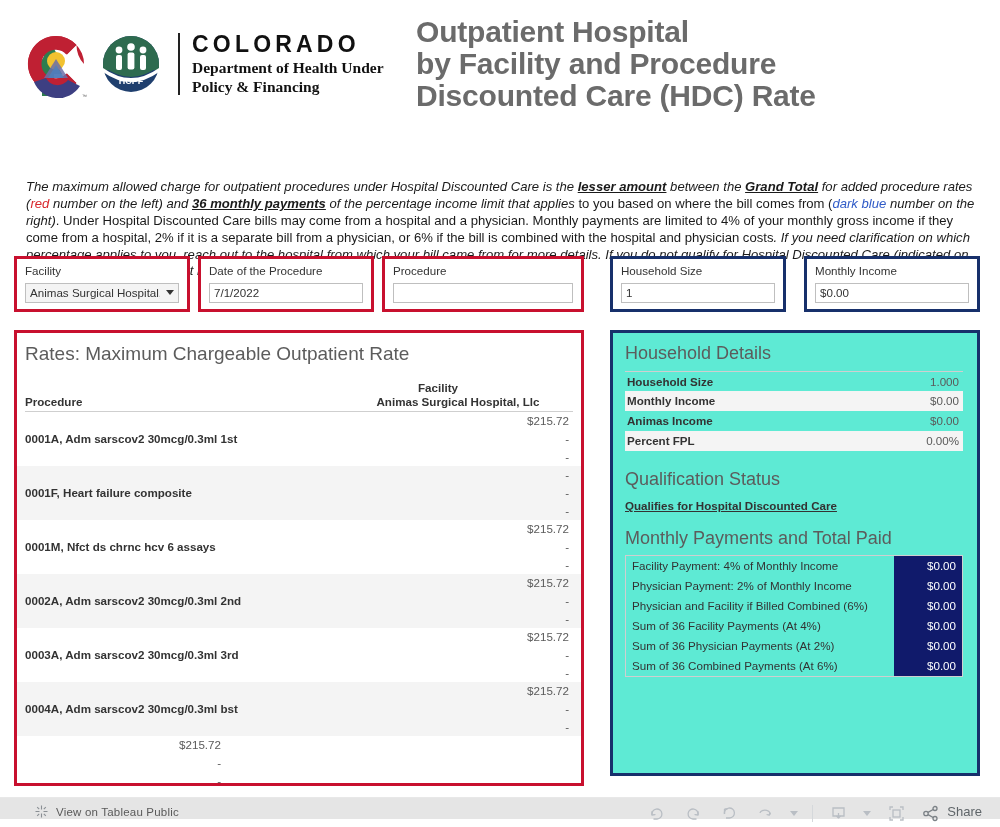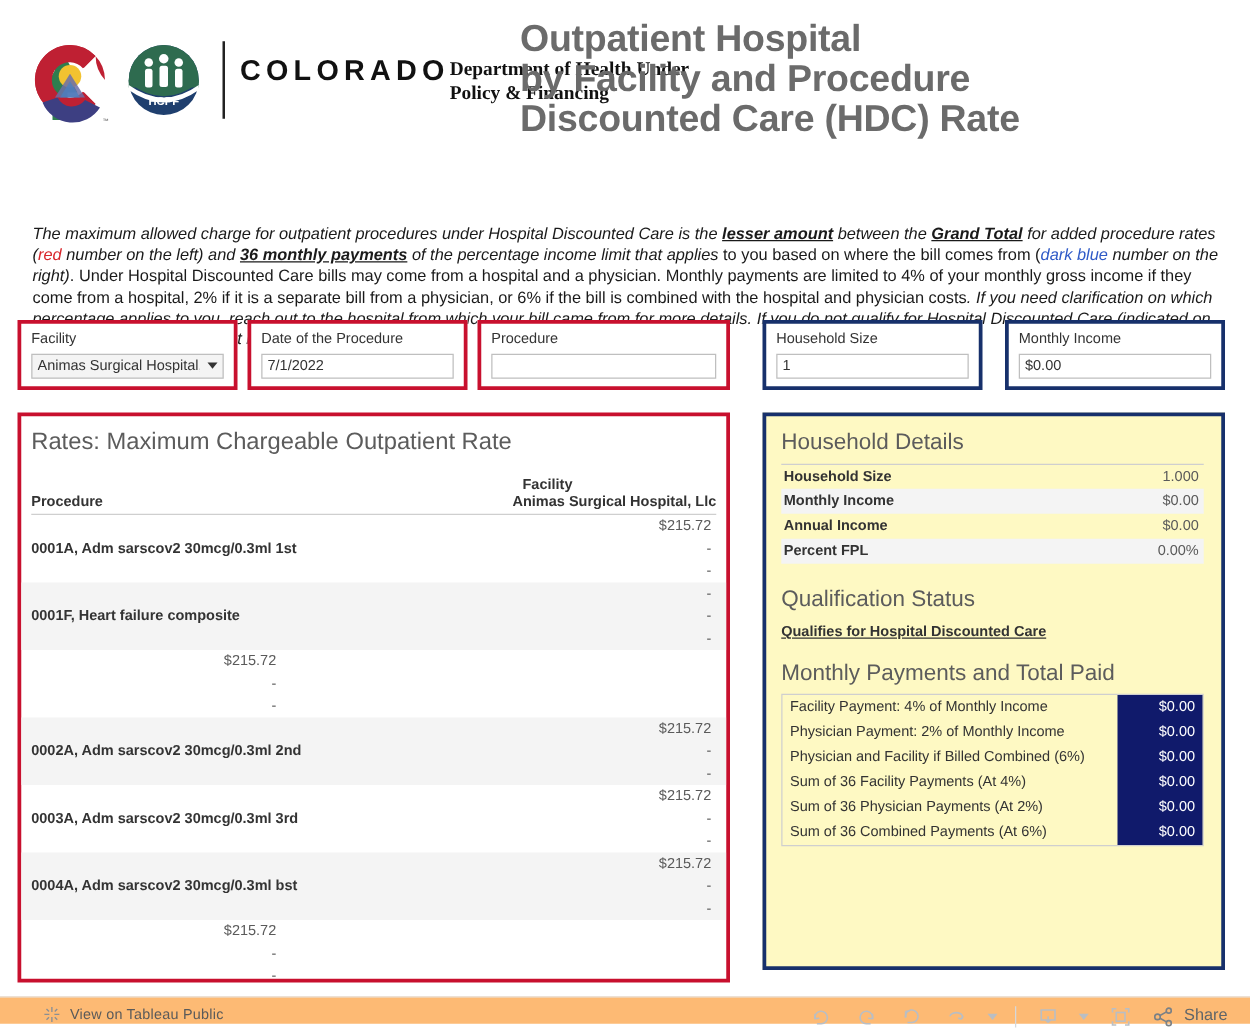--- a/index.html
+++ b/index.html
@@ -12,21 +12,21 @@
     overflow: hidden;
     position: relative;
   }
 
   
   #header { position: absolute; left: 0; top: 0; width: 1000px; height: 128px; }
 
   #logo-block { position: absolute; left: 24px; top: 20px; width: 390px; height: 88px; display: flex; align-items: center; }
   #logo-marks { width: 150px; height: 76px; position: relative; flex: 0 0 150px; }
   #logo-divider { width: 2px; height: 62px; background: #222; margin: 0 12px 0 4px; flex: 0 0 2px; }
-  #logo-words { display: flex; flex-direction: row; justify-content: center; }
+  #logo-words { display: flex; flex-direction: column; justify-content: center; }
   #logo-colorado {
     font-family: "Liberation Sans", sans-serif;
     font-weight: bold; font-size: 23px; letter-spacing: 4.2px; color: #111;
     line-height: 1.05;
   }
   #logo-dept {
     font-family: "Liberation Serif", serif;
     font-weight: bold; font-size: 15.5px; color: #111; line-height: 1.2; margin-top: 3px;
     white-space: nowrap;
   }
@@ -87,35 +87,35 @@
   #rates-table { margin-top: 16px; }
   .rt-head-facility {
     font-size: 11.6px; font-weight: bold; color: #333; text-align: center;
     width: 230px; margin-left: 306px;
   }
   .rt-head-row {
     display: flex; align-items: flex-end; padding: 0 0 3px 0;
     border-bottom: 1px solid #cfcfcf; margin: 1px 8px 0 8px;
   }
   .rt-head-proc { font-size: 11.6px; font-weight: bold; color: #333; flex: 1; }
-  .rt-head-col { font-size: 11.6px; font-weight: bold; color: #333; width: 230px; text-align: right; }
+  .rt-head-col { font-size: 11.6px; font-weight: bold; color: #333; width: 230px; text-align: center; }
 
   .rt-row { display: flex; padding: 0; }
   .rt-row.alt { background: #f4f4f4; }
   .rt-label {
     flex: 1; font-size: 11.6px; font-weight: bold; color: #333;
     display: flex; align-items: center; padding-left: 8px;
   }
   .rt-values { width: 216px; padding-right: 12px; }
   .rt-val { font-size: 11.6px; color: #5a5a5a; text-align: right; height: 18px; line-height: 18px; }
 
   
   #right-panel {
     position: absolute; left: 610px; top: 330px; width: 370px; height: 446px;
-    border: 3px solid #17306b; background: #fef9c3; overflow: hidden;
+    border: 3px solid #17306b; background: #5eead4; overflow: hidden;
   }
   .sec-title { font-size: 18px; color: #5c5c5c; padding: 10px 0 0 12px; line-height: 1.15; font-weight: normal; }
 
   #hh-table { margin: 7px 14px 0 12px; }
   .hh-row { display: flex; justify-content: space-between; height: 20px; align-items: center; padding: 0 4px 0 2px; }
   .hh-row.alt { background: #f4f4f4; }
   .hh-row.line { border-top: 1px solid #cfcfcf; }
   .hh-k { font-size: 11.6px; font-weight: bold; color: #333; }
   .hh-v { font-size: 11.6px; color: #5a5a5a; text-align: right; }
 
@@ -126,21 +126,21 @@
 
   #pay-table { margin: 6px 14px 0 12px; border: 1px solid #cfcfcf; display: flex; }
   #pay-left { flex: 1; }
   #pay-right { width: 68px; background: #101a6b; }
   .pay-k { font-size: 11.6px; color: #333; height: 20px; line-height: 20px; padding-left: 6px; white-space: nowrap; }
   .pay-v { font-size: 11.6px; color: #ffffff; height: 20px; line-height: 20px; text-align: right; padding-right: 6px; }
 
   
   #bottombar {
     position: absolute; left: 0; top: 797px; width: 1000px; height: 22px;
-    background: #fdba74; border-top: 1px solid #e8e8e8;
+    background: #e5e5e5; border-top: 1px solid #e8e8e8;
   }
   #tableau-link { position: absolute; left: 34px; top: 6px; display: flex; align-items: center; gap: 7px; }
   #tableau-link .lbl { font-size: 11.5px; color: #5a5a5a; letter-spacing: .2px; }
   #toolbar-right { position: absolute; right: 18px; top: 0; height: 30px; display: flex; align-items: center; gap: 14px; }
   .tb-ico { width: 22px; height: 22px; display: flex; align-items: center; justify-content: center; color: #b9bec4; }
   .tb-caret { width: 0; height: 0; border-left: 4px solid transparent; border-right: 4px solid transparent; border-top: 5px solid #b9bec4; }
   .tb-sep { width: 1px; height: 17px; background: #d5d8db; }
   #share-btn { display: flex; align-items: flex-start; gap: 7px; }
   #share-btn .lbl { font-size: 13px; color: #5f6569; }
 </style>
@@ -255,20 +255,21 @@
         </div>
         <div class="rt-row alt">
           <div class="rt-label">0001F, Heart failure composite</div>
           <div class="rt-values">
             <div class="rt-val">-</div>
             <div class="rt-val">-</div>
             <div class="rt-val">-</div>
           </div>
         </div>
         <div class="rt-row">
+          <div class="rt-label">0001M, Nfct ds chrnc hcv 6 assays</div>
           <div class="rt-values">
             <div class="rt-val">$215.72</div>
             <div class="rt-val">-</div>
             <div class="rt-val">-</div>
           </div>
         </div>
         <div class="rt-row alt">
           <div class="rt-label">0002A, Adm sarscov2 30mcg/0.3ml 2nd</div>
           <div class="rt-values">
             <div class="rt-val">$215.72</div>
@@ -308,21 +309,21 @@
   <div id="hh-table">
       <div class="hh-row line">
         <span class="hh-k">Household Size</span>
         <span class="hh-v">1.000</span>
       </div>
       <div class="hh-row alt">
         <span class="hh-k">Monthly Income</span>
         <span class="hh-v">$0.00</span>
       </div>
       <div class="hh-row">
-        <span class="hh-k">Annual Income</span>
+        <span class="hh-k">Animas Income</span>
         <span class="hh-v">$0.00</span>
       </div>
       <div class="hh-row alt">
         <span class="hh-k">Percent FPL</span>
         <span class="hh-v">0.00%</span>
       </div>
     </div>
 
   <div class="sec-title" style="padding-top:18px">Qualification Status</div>
   <a id="qual-link" href="#">Qualifies for Hospital Discounted Care</a>

